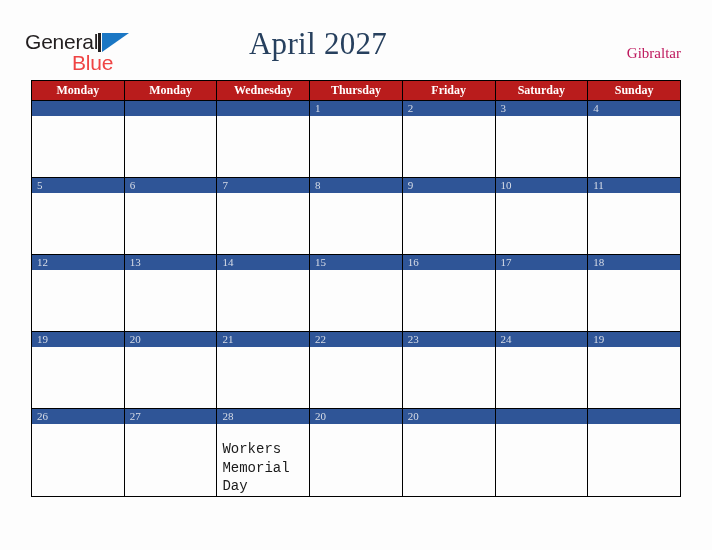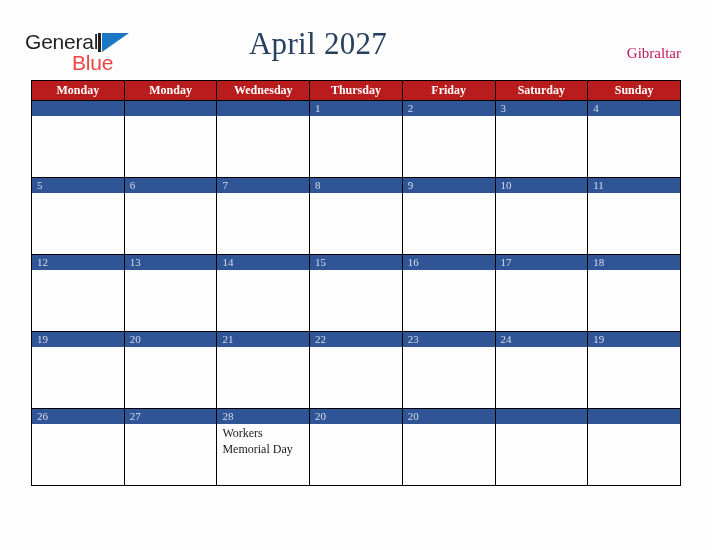--- a/index.html
+++ b/index.html
@@ -150,23 +150,23 @@
     color: #d8dde7;
     font-family: "Liberation Serif", "DejaVu Serif", serif;
     font-size: 11px;
     padding-left: 5px;
     overflow: hidden;
     white-space: nowrap;
   }
 
   .events {
     display: block;
-    padding: 2px 4px 0 5px;
-    font-family: Liberation Serif, serif;
-    font-size: 12px;
+    padding: 16px 4px 0 5px;
+    font-family: Liberation Mono, monospace;
+    font-size: 14px;
     line-height: 1.33;
     color: #1a1a1a;
   }
   .event {
     display: block;
   }
 </style>
 </head>
 <body>
 

